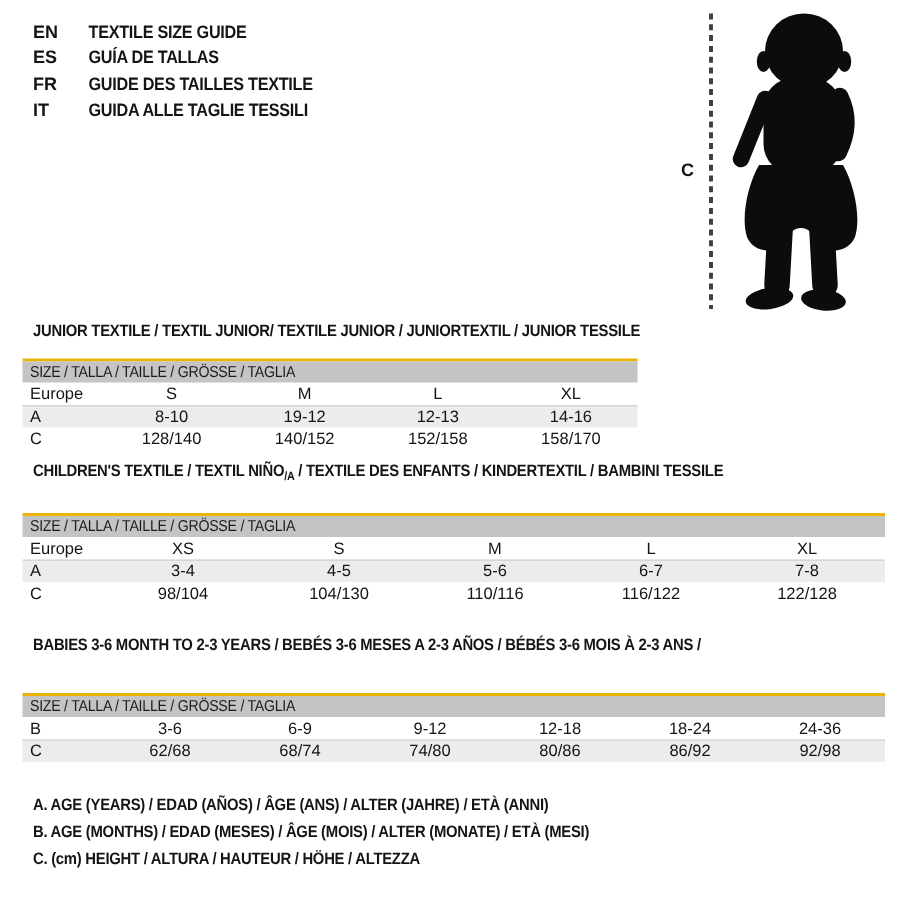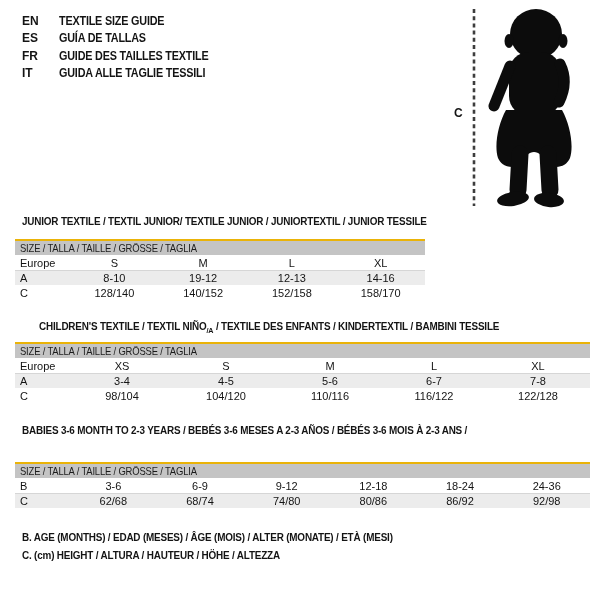--- a/index.html
+++ b/index.html
@@ -16,21 +16,21 @@
   .lang-code { width:37px; }
 
   
   .baby-svg { position:absolute; left:482px; top:6px; }
   .dash-svg { position:absolute; left:471px; top:8px; }
   .c-label { position:absolute; left:454px; top:106px; font-size:12px; font-weight:bold; }
 
   
   .section-title { position:absolute; left:22px; font-size:11px; font-weight:bold; white-space:nowrap; }
   .title-1 { top:215px; }
-  .title-2 { top:320px;margin-left:17px; }
+  .title-2 { top:308px; }
   .title-3 { top:423px; line-height:15.5px; }
   .sub-a { font-size:8px; vertical-align:sub; }
 
   
   .size-table { position:absolute; left:15px; border-top:2px solid #eab308; }
   .tbl-1 { top:239px; width:410px; }
   .tbl-2 { top:342px; width:575px; }
   .tbl-3 { top:462px; width:575px; }
   .size-bar { height:14px; background:#c4c4c4; display:flex; align-items:center;
               font-size:10.5px; color:#1c1c1c; padding-left:5px; box-sizing:border-box; }
@@ -141,21 +141,21 @@
       <span class="tlabel">A</span>
       <span class="tcell">3-4</span>
       <span class="tcell">4-5</span>
       <span class="tcell">5-6</span>
       <span class="tcell">6-7</span>
       <span class="tcell">7-8</span>
     </div>
     <div class="trow">
       <span class="tlabel">C</span>
       <span class="tcell">98/104</span>
-      <span class="tcell">104/120</span>
+      <span class="tcell">104/130</span>
       <span class="tcell">110/116</span>
       <span class="tcell">116/122</span>
       <span class="tcell">122/128</span>
     </div>
   </div>
 
   <div class="section-title title-3">
     <div><span class="cx">BABIES 3-6 MONTH TO 2-3 YEARS / BEBÉS 3-6 MESES A 2-3 AÑOS / BÉBÉS 3-6 MOIS À 2-3 ANS /</span></div>
   </div>
   <div class="size-table tbl-3">
@@ -176,17 +176,18 @@
       <span class="tcell">62/68</span>
       <span class="tcell">68/74</span>
       <span class="tcell">74/80</span>
       <span class="tcell">80/86</span>
       <span class="tcell">86/92</span>
       <span class="tcell">92/98</span>
     </div>
   </div>
 
   <div class="footnotes">
+    <div class="footnote"><span class="cx">A. AGE (YEARS) / EDAD (AÑOS) / ÂGE (ANS) / ALTER (JAHRE) / ETÀ (ANNI)</span></div>
     <div class="footnote"><span class="cx">B. AGE (MONTHS) / EDAD (MESES) / ÂGE (MOIS) / ALTER (MONATE) / ETÀ (MESI)</span></div>
     <div class="footnote"><span class="cx">C. (cm) HEIGHT / ALTURA / HAUTEUR / HÖHE / ALTEZZA</span></div>
   </div>
 
 </div>
 
 </body></html>

